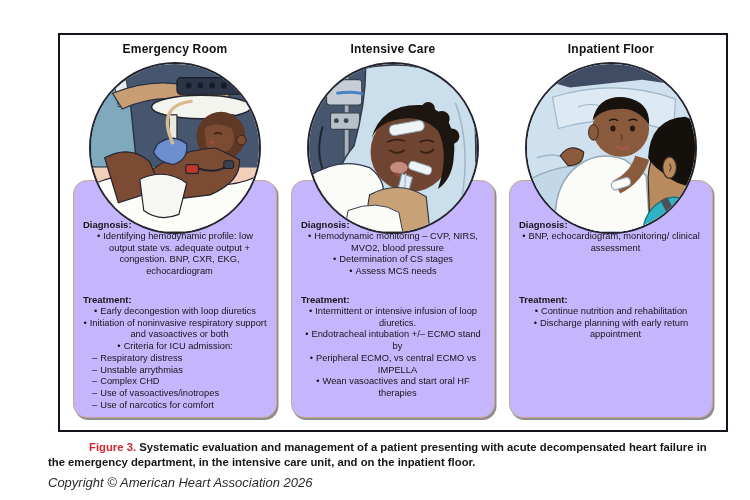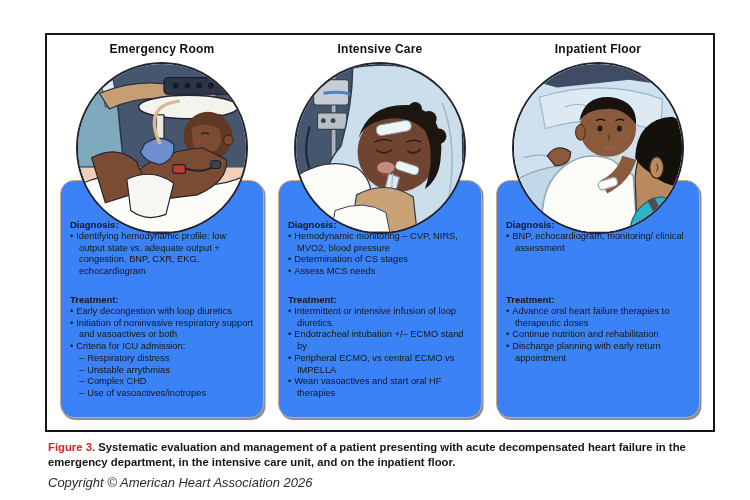--- a/index.html
+++ b/index.html
@@ -1,47 +1,47 @@
 <!DOCTYPE html>
 <html><head>
 <meta charset="utf-8">
 <style>
   * { margin: 0; padding: 0; box-sizing: border-box; }
   html, body { width: 750px; height: 500px; background: #ffffff; font-family: "Liberation Sans", sans-serif; }
   .page { position: relative; width: 750px; height: 500px; background: #fff; overflow: hidden; }
 
   .frame {
-    position: absolute; left: 45px; top: 33px; width: 670px; height: 399px;
+    position: absolute; left: 58px; top: 33px; width: 670px; height: 399px;
     border: 2.5px solid #14141e; background: #fff;
     display: flex; justify-content: space-between; padding: 0 13px;
   }
   .panel { width: 204px; display: flex; flex-direction: column; align-items: center; }
   .panel-title { margin-top: 7px; font-size: 12px; font-weight: bold; color: #111; letter-spacing: 0.2px; }
   .circle {
     margin-top: 6px; width: 172px; height: 172px; border-radius: 50%;
     border: 2.5px solid #23232e; overflow: hidden; position: relative; z-index: 2;
     background: #fff; flex: none;
   }
   .circle svg { display: block; width: 100%; height: 100%; }
   .infobox {
     margin-top: -54px; width: 204px; height: 238px;
-    background: #3b82f6; border: 1px solid #c9a88f; border-radius: 14px;
+    background: #c4b5fd; border: 1px solid #c9a88f; border-radius: 14px;
     box-shadow: 1.5px 2px 0 #8d8d8d;
     padding: 38px 9px 6px 9px; position: relative; z-index: 1;
   }
   .sec-label { font-size: 9.5px; font-weight: bold; color: #161616; margin-bottom: 1px; }
   .sec-diag { height: 75px; }
   ul.blist { list-style: none; }
   ul.blist li { font-size: 9.3px; line-height: 11.7px; color: #161616; }
-  ul.blist li.lvl1 { padding-left: 9px; text-indent: -9px; }
+  ul.blist li.lvl1 { padding-left: 9px; text-indent: -9px; text-align: center; }
   ul.blist li.lvl2 { padding-left: 17px; text-indent: -8px; }
   ul.blist .marker { padding-right: 3px; }
 
   .caption { position: absolute; left: 48px; top: 440px; width: 664px; font-size: 11.3px; font-weight: bold; color: #161616; line-height: 1.32; }
-  .caption .cap-label { color: #d22630; }
+  .caption .cap-label { color: #d22630; margin-left: 41px; }
   .copyright { position: absolute; left: 48px; top: 475px; font-size: 13px; font-style: italic; color: #2a2a2a; }
 </style>
 </head>
 <body>
 
 <div class="page">
   <div class="frame">
 
     <section class="panel">
       <h3 class="panel-title">Emergency Room</h3>
@@ -99,20 +99,21 @@
         <div class="sec-treat">
           <div class="sec-label">Treatment:</div>
           <ul class="blist">
               <li class="lvl1"><span class="marker">•</span><span>Early decongestion with loop diuretics</span></li>
               <li class="lvl1"><span class="marker">•</span><span>Initiation of noninvasive respiratory support and vasoactives or both</span></li>
               <li class="lvl1"><span class="marker">•</span><span>Criteria for ICU admission:</span></li>
               <li class="lvl2"><span class="marker">–</span><span>Respiratory distress</span></li>
               <li class="lvl2"><span class="marker">–</span><span>Unstable arrythmias</span></li>
               <li class="lvl2"><span class="marker">–</span><span>Complex CHD</span></li>
               <li class="lvl2"><span class="marker">–</span><span>Use of vasoactives/inotropes</span></li>
+              <li class="lvl2"><span class="marker">–</span><span>Use of narcotics for comfort</span></li>
             </ul>
         </div>
       </div>
     </section>
 
     <section class="panel">
       <h3 class="panel-title">Intensive Care</h3>
       <div class="circle">
         <svg viewBox="0 0 172 172">
           <rect width="172" height="172" fill="#47566f"></rect>
@@ -228,21 +229,20 @@
       <div class="infobox">
         <div class="sec-diag">
           <div class="sec-label">Diagnosis:</div>
           <ul class="blist">
               <li class="lvl1"><span class="marker">•</span><span>BNP, echocardiogram, monitoring/ clinical assessment</span></li>
             </ul>
         </div>
         <div class="sec-treat">
           <div class="sec-label">Treatment:</div>
           <ul class="blist">
-              <li class="lvl1"><span class="marker">•</span><span>Advance oral heart failure therapies to therapeutic doses</span></li>
               <li class="lvl1"><span class="marker">•</span><span>Continue nutrition and rehabilitation</span></li>
               <li class="lvl1"><span class="marker">•</span><span>Discharge planning with early return appointment</span></li>
             </ul>
         </div>
       </div>
     </section>
 
   </div>
 
   <p class="caption"><span class="cap-label">Figure 3.</span> <span>Systematic evaluation and management of a patient presenting with acute decompensated heart failure in the emergency department, in the intensive care unit, and on the inpatient floor.</span></p>

